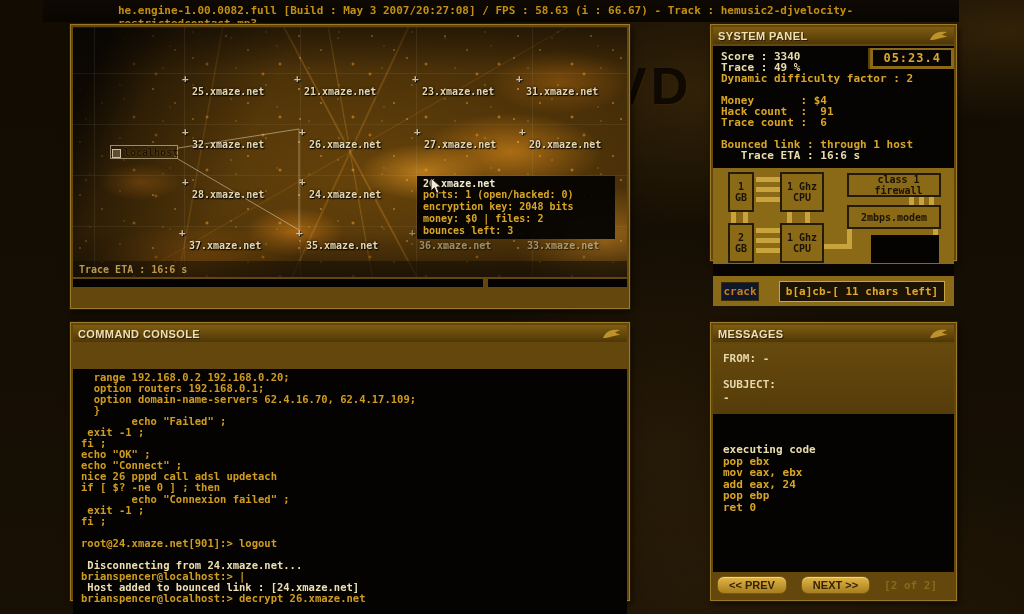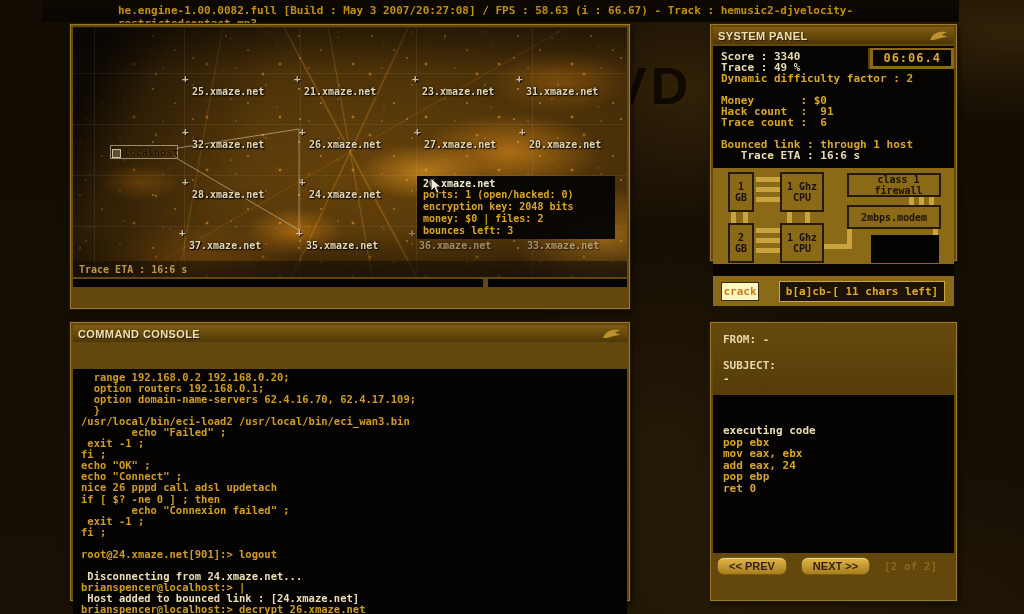--- a/index.html
+++ b/index.html
@@ -160,21 +160,21 @@
     position:absolute; background:#8a6a16; border:2px solid #241a05;
     display:flex; align-items:center; justify-content:center; text-align:center;
     font:bold 10px "DejaVu Sans Mono", monospace; color:#1c1305; white-space:pre-line; line-height:11px;
   }
   .hw-line { position:absolute; background:#c9a43c; }
   .hw-black { position:absolute; background:#050302; }
   #sys-divider { height:12px; background:#070402; }
   #sys-crack { position:relative; height:30px; background:#8a6a16; }
   #crack-btn {
     position:absolute; left:8px; top:6px; width:38px; height:19px;
-    background:#fef9c3; border:1px solid #3a2a08;
+    background:#0f172a; border:1px solid #3a2a08;
     font:bold 11px "DejaVu Sans Mono", monospace; color:#c87c1a;
     display:flex; align-items:center; justify-content:center; cursor:pointer;
   }
   #crack-input {
     position:absolute; left:66px; top:5px; width:166px; height:21px;
     background:#1c1304; border:1px solid #c9a54a;
     font:bold 11px "DejaVu Sans Mono", monospace; color:#e0a828;
     display:flex; align-items:center; justify-content:center; white-space:pre;
   }
   
@@ -272,28 +272,28 @@
 
   <div class="panel" id="sys-panel">
     <div class="panel-header">
       <span class="panel-title">SYSTEM PANEL</span>
       <svg class="wing" viewBox="0 0 20 13">
         <path d="M1 11 C4 4 9 2 18 3 L13 5.5 C15 6.5 16 7 18.5 7.5 L10 9.5 C6.5 10.6 3.5 11 1 11 Z" fill="#c89a30"></path>
       </svg>
     </div>
     <div id="sys-stats">
       <div id="clock-tab">
-        <div class="inner">06:06.4</div>
+        <div class="inner">05:23.4</div>
       </div>
       <div id="stats">
           <div class="stat-line tone-w">Score : 3340</div>
           <div class="stat-line tone-w">Trace : 49 %</div>
           <div class="stat-line tone-g">Dynamic difficulty factor : 2</div>
           <div class="stat-line tone-g">&nbsp;</div>
-          <div class="stat-line tone-g">Money       : $0</div>
+          <div class="stat-line tone-g">Money       : $4</div>
           <div class="stat-line tone-g">Hack count  :  91</div>
           <div class="stat-line tone-g">Trace count :  6</div>
           <div class="stat-line tone-g">&nbsp;</div>
           <div class="stat-line tone-g">Bounced link : through 1 host</div>
           <div class="stat-line tone-w">   Trace ETA : 16:6 s</div>
         </div>
     </div>
     <div id="sys-hw">
       <div class="hw-box" style="left:15px; top:4px;  width:26px; height:40px;">1
 GB</div>
@@ -336,21 +336,20 @@
       <svg class="wing" viewBox="0 0 20 13">
         <path d="M1 11 C4 4 9 2 18 3 L13 5.5 C15 6.5 16 7 18.5 7.5 L10 9.5 C6.5 10.6 3.5 11 1 11 Z" fill="#c89a30"></path>
       </svg>
     </div>
     <div id="console-body">
       <div id="console-lines">
           <div class="cline tone-g">  range 192.168.0.2 192.168.0.20;</div>
           <div class="cline tone-g">  option routers 192.168.0.1;</div>
           <div class="cline tone-g">  option domain-name-servers 62.4.16.70, 62.4.17.109;</div>
           <div class="cline tone-g">  }</div>
-          <div class="cline tone-g">/usr/local/bin/eci-load2 /usr/local/bin/eci_wan3.bin</div>
           <div class="cline tone-g">        echo "Failed" ;</div>
           <div class="cline tone-g"> exit -1 ;</div>
           <div class="cline tone-g">fi ;</div>
           <div class="cline tone-g">echo "OK" ;</div>
           <div class="cline tone-g">echo "Connect" ;</div>
           <div class="cline tone-g">nice 26 pppd call adsl updetach</div>
           <div class="cline tone-g">if [ $? -ne 0 ] ; then</div>
           <div class="cline tone-g">        echo "Connexion failed" ;</div>
           <div class="cline tone-g"> exit -1 ;</div>
           <div class="cline tone-g">fi ;</div>
@@ -359,20 +358,26 @@
           <div class="cline tone-g">&nbsp;</div>
           <div class="cline tone-w"> Disconnecting from 24.xmaze.net...</div>
           <div class="cline tone-g">brianspencer@localhost:&gt; |</div>
           <div class="cline tone-w"> Host added to bounced link : [24.xmaze.net]</div>
           <div class="cline tone-g">brianspencer@localhost:&gt; decrypt 26.xmaze.net</div>
         </div>
     </div>
   </div>
 
   <div class="panel" id="msg-panel">
+    <div class="panel-header">
+      <span class="panel-title">MESSAGES</span>
+      <svg class="wing" viewBox="0 0 20 13">
+        <path d="M1 11 C4 4 9 2 18 3 L13 5.5 C15 6.5 16 7 18.5 7.5 L10 9.5 C6.5 10.6 3.5 11 1 11 Z" fill="#c89a30"></path>
+      </svg>
+    </div>
     <div id="msg-meta">
       <div class="meta-line">FROM: -</div>
       <div class="meta-line">&nbsp;</div>
       <div class="meta-line">SUBJECT:</div>
       <div class="meta-line">-</div>
     </div>
     <div id="msg-body">
       <div id="msg-lines">
           <div class="mline tone-w">executing code</div>
           <div class="mline tone-g">pop ebx</div>

